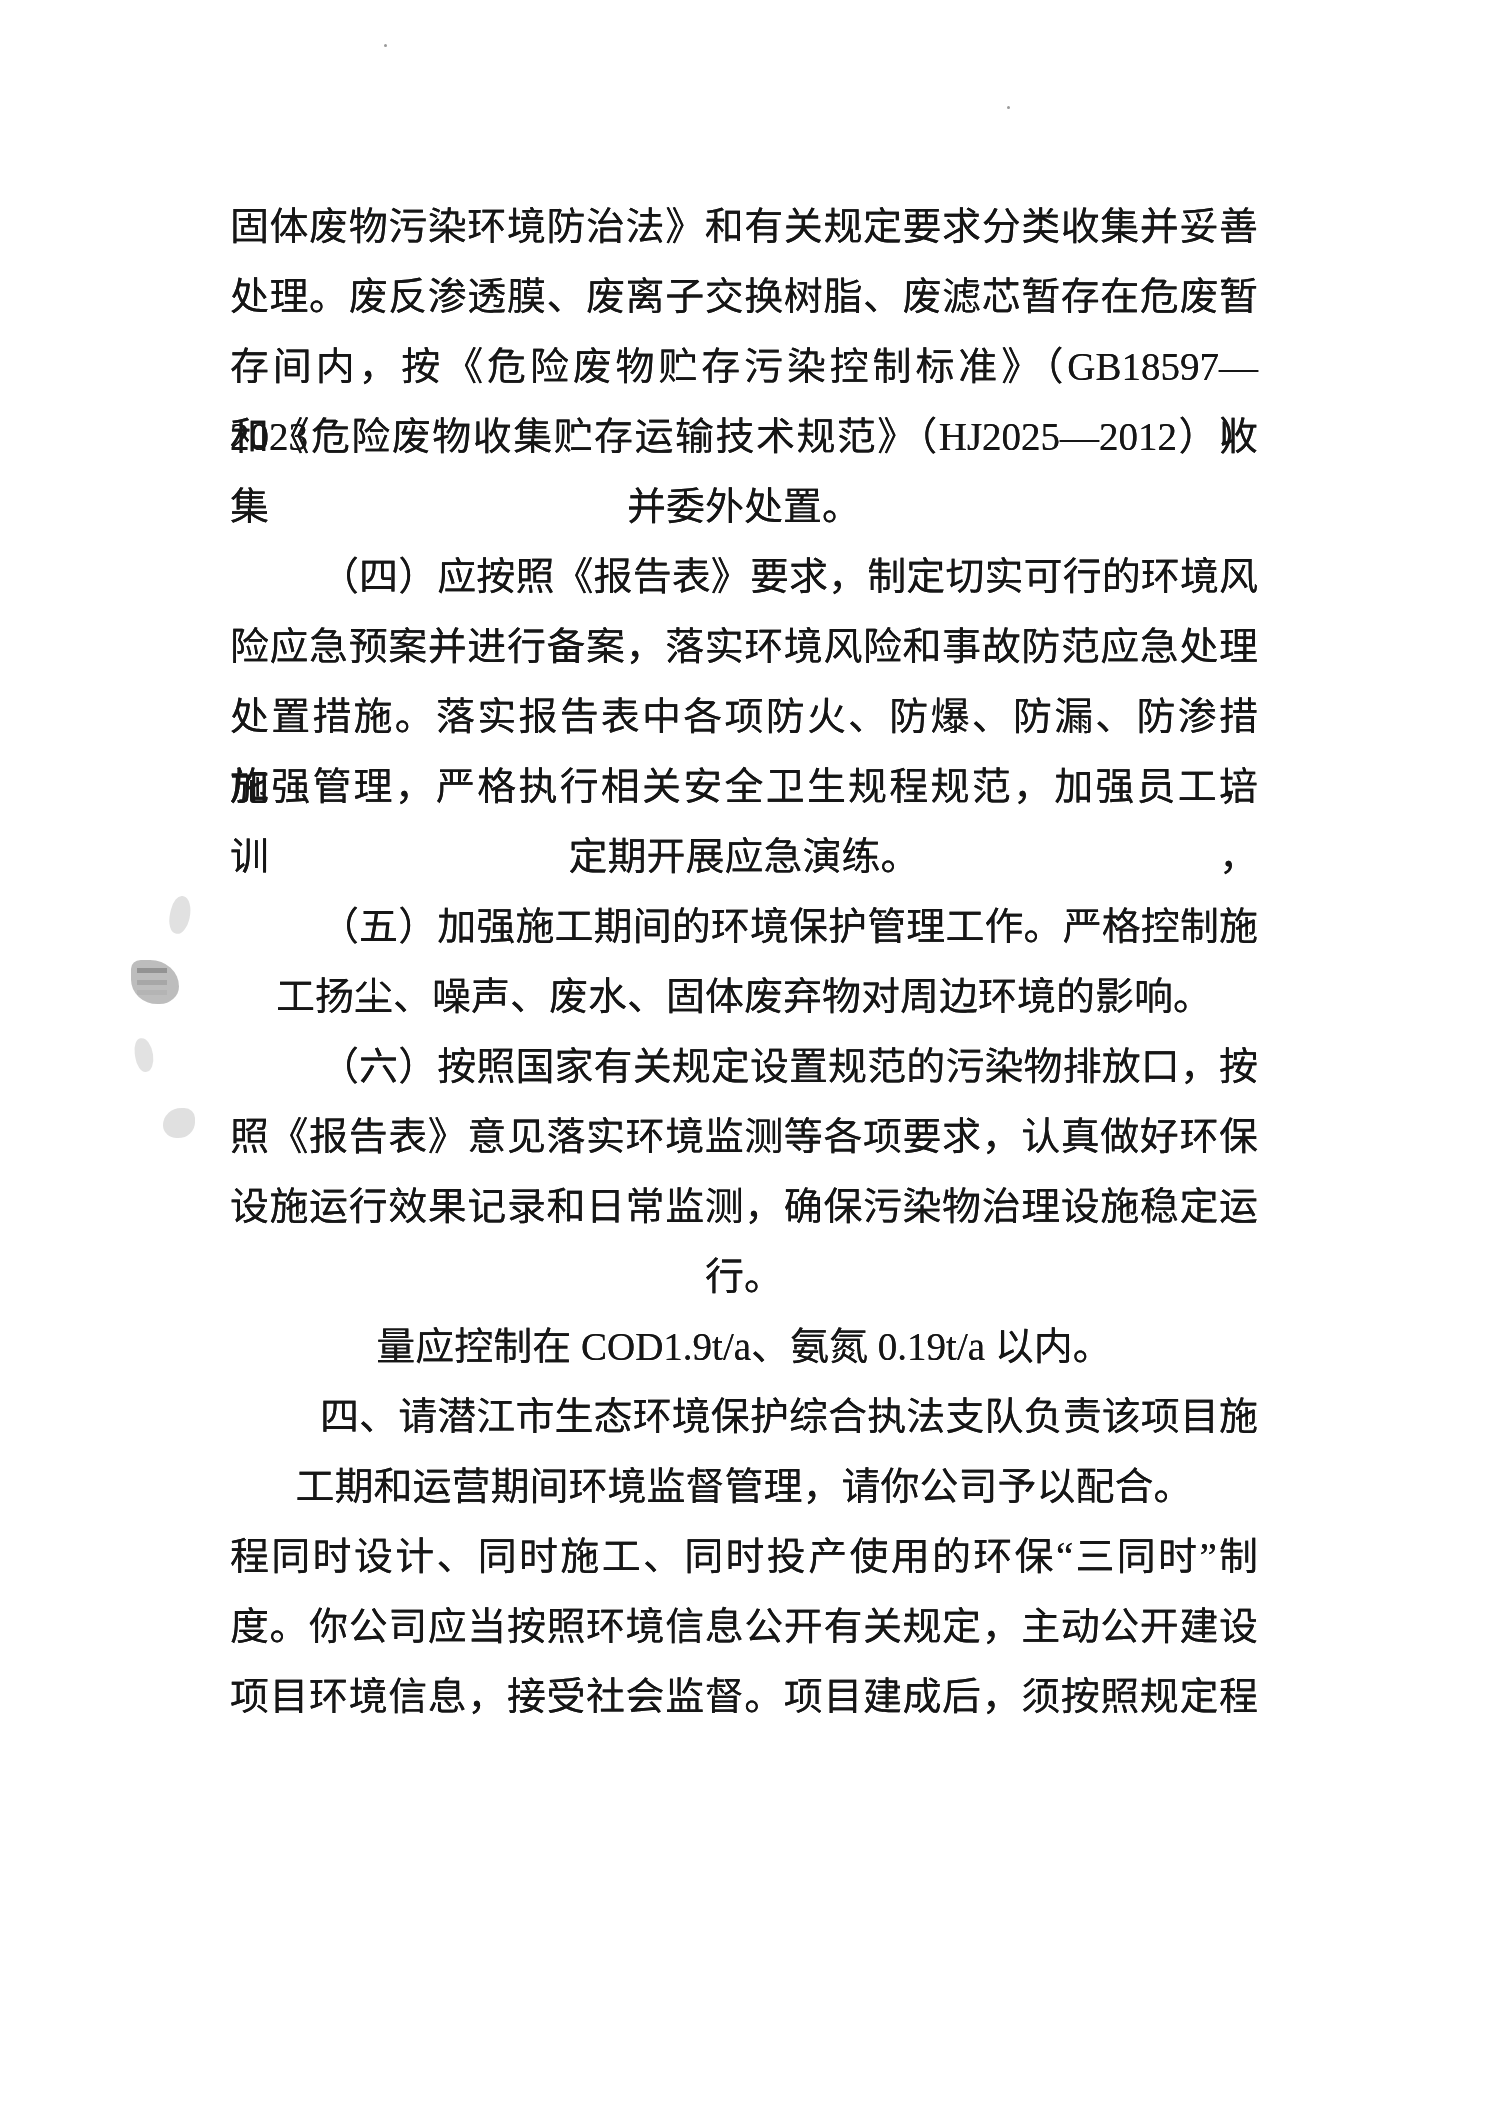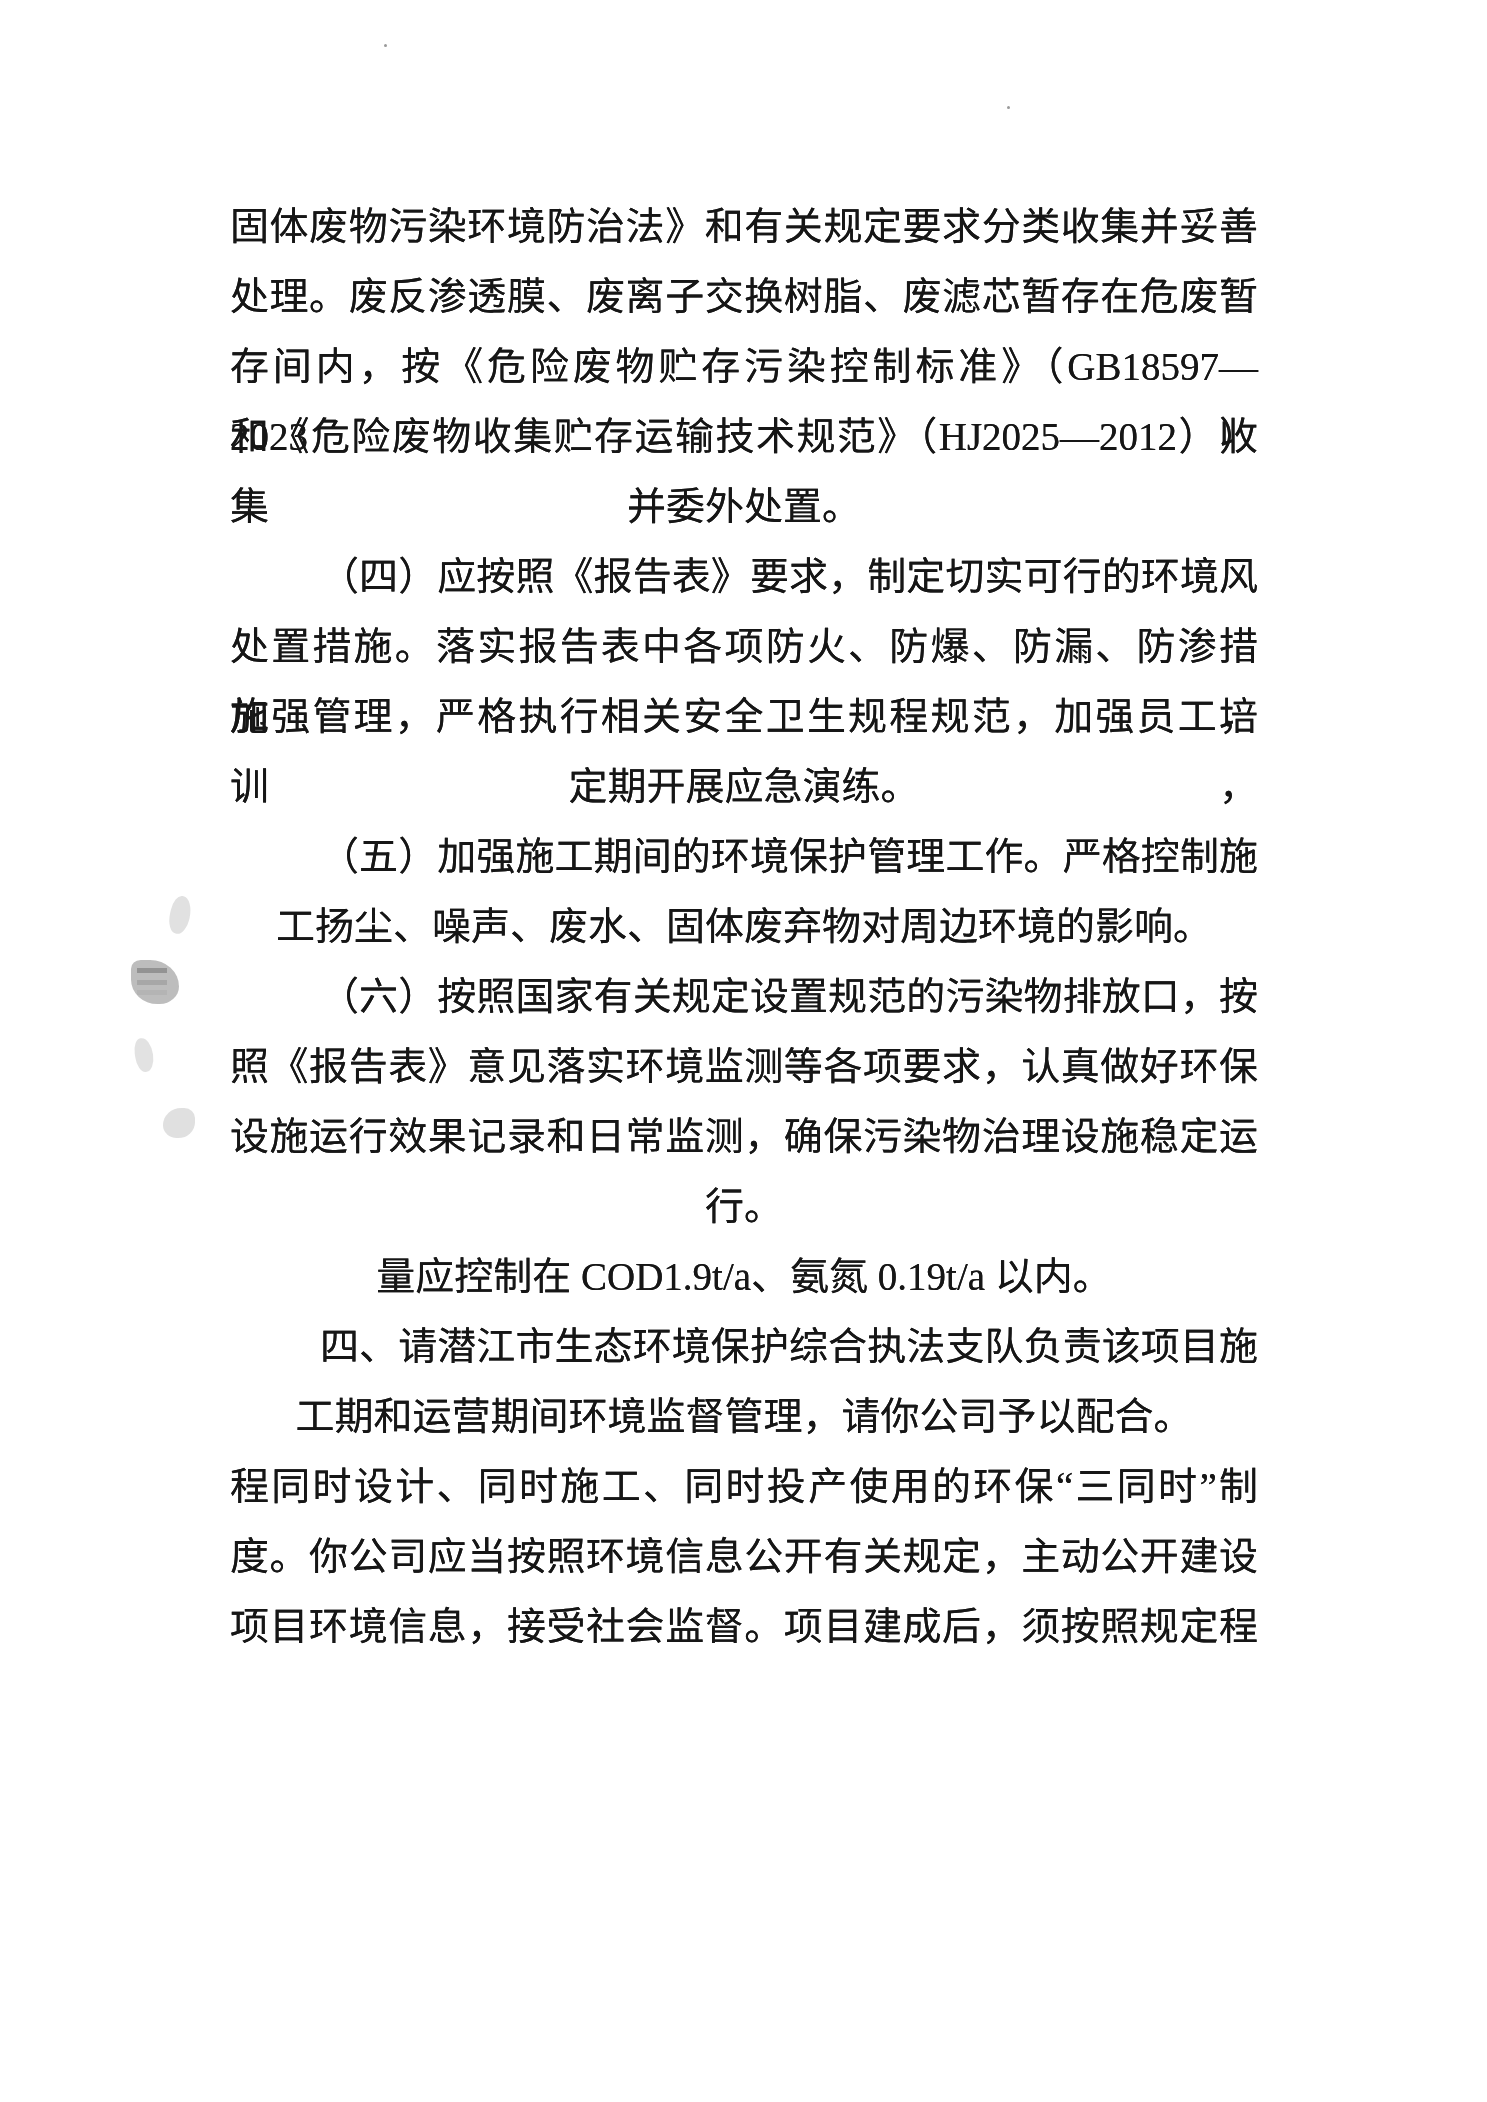--- a/index.html
+++ b/index.html
@@ -74,20 +74,21 @@
 
 <div class="page">
 
   <div class="doc-body" id="doc-body">
       <div class="line full">固体废物污染环境防治法》和有关规定要求分类收集并妥善</div>
       <div class="line full">处理。废反渗透膜、废离子交换树脂、废滤芯暂存在危废暂</div>
       <div class="line full">存间内，按《危险废物贮存污染控制标准》（GB18597—2023）</div>
       <div class="line full">和《危险废物收集贮存运输技术规范》（HJ2025—2012）收集</div>
       <div class="line">并委外处置。</div>
       <div class="line indent full">（四）应按照《报告表》要求，制定切实可行的环境风</div>
+      <div class="line full">险应急预案并进行备案，落实环境风险和事故防范应急处理</div>
       <div class="line full">处置措施。落实报告表中各项防火、防爆、防漏、防渗措施，</div>
       <div class="line full">加强管理，严格执行相关安全卫生规程规范，加强员工培训，</div>
       <div class="line">定期开展应急演练。</div>
       <div class="line indent full">（五）加强施工期间的环境保护管理工作。严格控制施</div>
       <div class="line">工扬尘、噪声、废水、固体废弃物对周边环境的影响。</div>
       <div class="line indent full">（六）按照国家有关规定设置规范的污染物排放口，按</div>
       <div class="line full">照《报告表》意见落实环境监测等各项要求，认真做好环保</div>
       <div class="line full">设施运行效果记录和日常监测，确保污染物治理设施稳定运</div>
       <div class="line">行。</div>
       <div class="line">量应控制在 COD1.9t/a、氨氮 0.19t/a 以内。</div>

